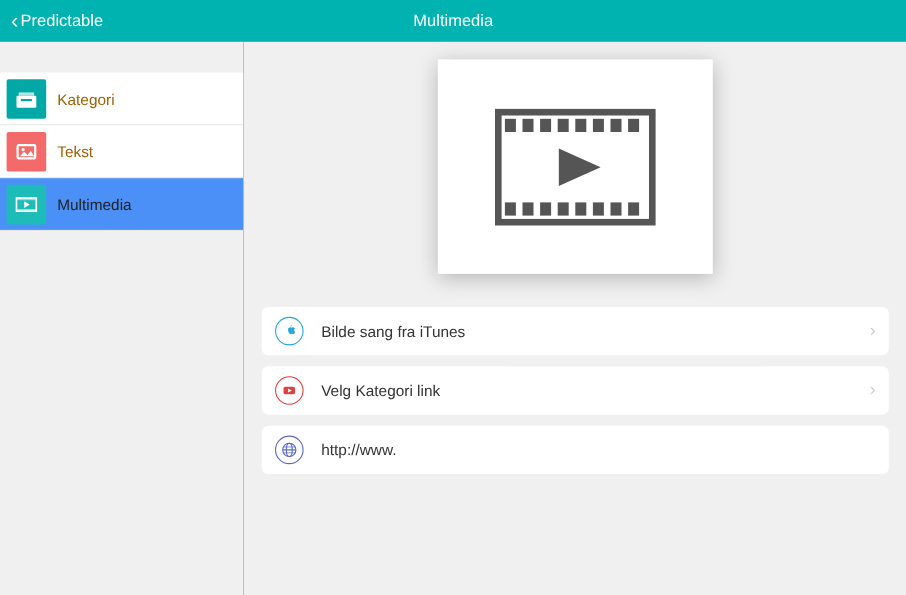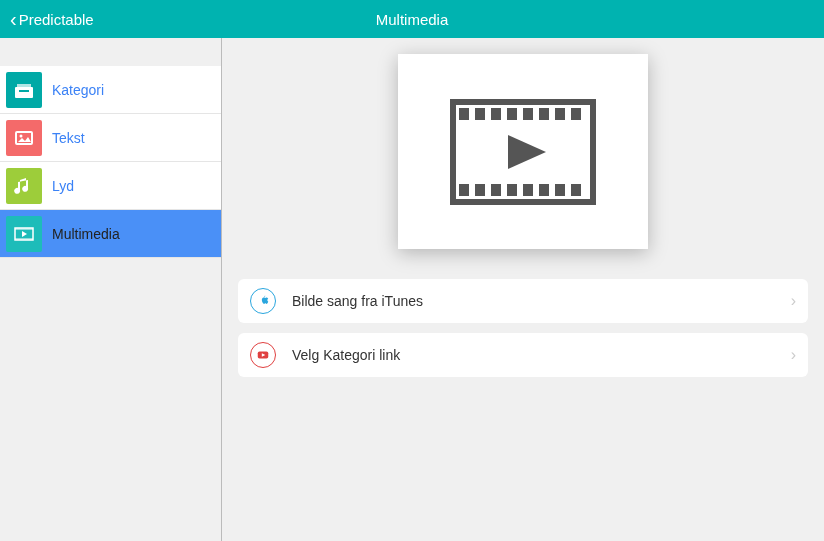--- a/index.html
+++ b/index.html
@@ -67,21 +67,21 @@
       width: 36px;
       height: 36px;
       display: flex;
       align-items: center;
       justify-content: center;
       margin-right: 10px;
       border-radius: 2px;
     }
     .sidebar-label {
       font-size: 14px;
-      color: #3b82f6;
+      color: #a16207;
     }
     .main {
       flex: 1;
       background: #f0f0f0;
       padding: 16px;
       display: flex;
       flex-direction: column;
       align-items: center;
     }
     .preview-card {
@@ -176,28 +176,20 @@
       <div class="sidebar-icon" style="background:#f46a6a">
         <svg width="24" height="24" viewBox="0 0 24 24">
             <rect x="4" y="6" width="16" height="12" fill="none" stroke="#fff" stroke-width="2" rx="1"></rect>
             <circle cx="9" cy="10" r="1.5" fill="#fff"></circle>
             <path d="M6 16 L10 12 L13 15 L16 11 L19 16 Z" fill="#fff"></path>
           </svg>
       </div>
       <span class="sidebar-label">Tekst</span>
     </div>
 
-    <div class="sidebar-item">
-      <div class="sidebar-icon" style="background:#9dcd3a">
-        <svg width="24" height="24" viewBox="0 0 24 24">
-            <path d="M8 6 L8 16 A3 3 0 1 1 6 14 L6 8 L16 6 L16 14 A3 3 0 1 1 14 12 L14 4 Z" fill="#fff"></path>
-          </svg>
-      </div>
-      <span class="sidebar-label">Lyd</span>
-    </div>
 
     <div class="sidebar-item active">
       <div class="sidebar-icon" style="background:#1dbcb9">
         <svg width="24" height="24" viewBox="0 0 24 24">
             <rect x="3" y="6" width="18" height="12" fill="none" stroke="#fff" stroke-width="1.5"></rect>
             <rect x="3" y="6" width="18" height="2" fill="#fff" opacity="0.5"></rect>
             <rect x="3" y="16" width="18" height="2" fill="#fff" opacity="0.5"></rect>
             <path d="M10 9 L15 12 L10 15 Z" fill="#fff"></path>
           </svg>
       </div>
@@ -248,16 +240,28 @@
         <div class="option-icon youtube">
           <svg width="14" height="14" viewBox="0 0 24 24">
               <rect x="3" y="6" width="18" height="12" rx="3" fill="#e04040"></rect>
               <path d="M10 9 L16 12 L10 15 Z" fill="#fff"></path>
             </svg>
         </div>
         <span class="option-label">Velg Kategori link</span>
         <span class="chevron-right">›</span>
       </div>
 
+      <div class="option-row">
+        <div class="option-icon globe">
+          <svg width="16" height="16" viewBox="0 0 24 24">
+              <circle cx="12" cy="12" r="9" fill="none" stroke="#5a68c8" stroke-width="1.5"></circle>
+              <ellipse cx="12" cy="12" rx="4" ry="9" fill="none" stroke="#5a68c8" stroke-width="1.5"></ellipse>
+              <line x1="3" y1="12" x2="21" y2="12" stroke="#5a68c8" stroke-width="1.5"></line>
+              <line x1="4" y1="8" x2="20" y2="8" stroke="#5a68c8" stroke-width="1"></line>
+              <line x1="4" y1="16" x2="20" y2="16" stroke="#5a68c8" stroke-width="1"></line>
+            </svg>
+        </div>
+        <input class="url-input" type="text" value="http://www." style="">
+      </div>
 
     </div>
   </div>
 </div>
 
 </body></html>

